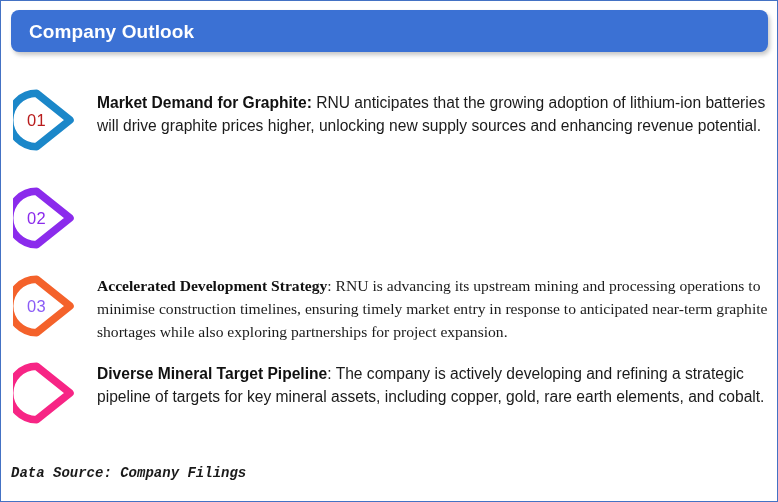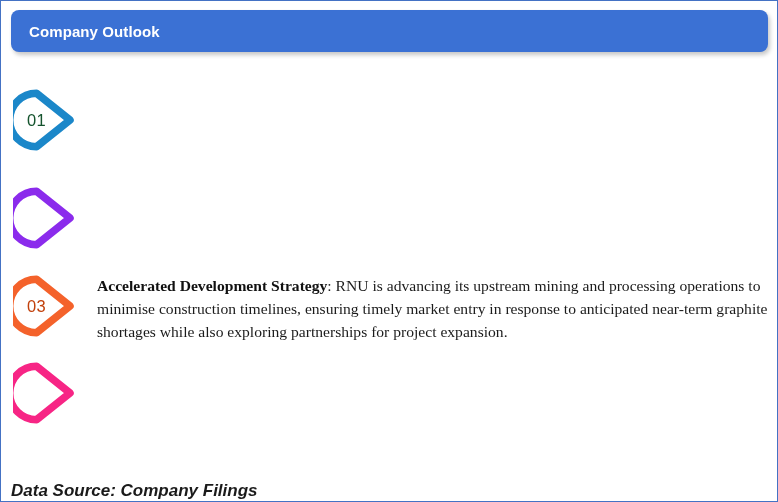--- a/index.html
+++ b/index.html
@@ -27,21 +27,21 @@
     height: 42px;
     background: #3b71d4;
     border-radius: 8px;
     box-shadow: 2px 3px 4px rgba(0,0,0,0.22);
     display: flex;
     align-items: center;
     box-sizing: border-box;
   }
   .header-title {
     color: #ffffff;
-    font-size: 15px;
+    font-size: 19px;
     font-weight: bold;
     letter-spacing: 0.1px;
     padding-left: 18px;
     line-height: 1;
   }
   .items {
     position: absolute;
     left: 0;
     top: 62px;
     width: 778px;
@@ -100,80 +100,88 @@
   .item-4 { margin-top: 18px; }
 
   .item-1 .item-text { padding-top: 3px; }
   .item-2 .item-text { padding-top: 3px; }
   .item-3 .item-text { padding-top: 0px; font-family: Liberation Serif, serif; }
   .item-4 .item-text { padding-top: 1px; }
 
   .footnote {
     position: absolute;
     left: 10px;
-    bottom: 0;
-    font-size: 17px;
+    bottom: 20px;
+    font-size: 14px;
     font-style: italic;
     font-weight: bold;
     color: #1a1a1a;
+    font-family: Liberation Mono, monospace;
   }
 </style>
 </head>
 <body>
 
 <div class="page">
 
   <div class="header-bar">
     <div class="header-title">Company Outlook</div>
   </div>
 
   <div class="items">
 
     <div class="item item-1">
       <div class="badge-wrap">
         <div class="badge">
           <svg viewBox="0 0 62 62">
             <path d="M23.5 4.2 A 23.5 23.5 0 1 0 23.5 57.8 L 57 31 Z" fill="none" stroke="#1b87c9" stroke-width="7.5" stroke-linejoin="round"></path>
           </svg>
-          <div class="badge-num" style="color:#14532d">01</div>
+          <div class="badge-num" style="color:#b91c1c">01</div>
         </div>
+      </div>
+      <div class="item-text">
+        <b>Market Demand for Graphite:</b><span> RNU anticipates that the growing adoption of lithium-ion batteries will drive graphite prices higher, unlocking new supply sources and enhancing revenue potential.</span>
       </div>
     </div>
 
     <div class="item item-2">
       <div class="badge-wrap">
         <div class="badge">
           <svg viewBox="0 0 62 62">
             <path d="M23.5 4.2 A 23.5 23.5 0 1 0 23.5 57.8 L 57 31 Z" fill="none" stroke="#8b2bec" stroke-width="7.5" stroke-linejoin="round"></path>
           </svg>
+          <div class="badge-num" style="color:#8b2bec">02</div>
         </div>
       </div>
     </div>
 
     <div class="item item-3">
       <div class="badge-wrap">
         <div class="badge">
           <svg viewBox="0 0 62 62">
             <path d="M23.5 4.2 A 23.5 23.5 0 1 0 23.5 57.8 L 57 31 Z" fill="none" stroke="#f4622b" stroke-width="7.5" stroke-linejoin="round"></path>
           </svg>
-          <div class="badge-num" style="color:#c2410c">03</div>
+          <div class="badge-num" style="color:#8b5cf6">03</div>
         </div>
       </div>
       <div class="item-text">
         <b>Accelerated Development Strategy</b><span>: RNU is advancing its upstream mining and processing operations to minimise construction timelines, ensuring timely market entry in response to anticipated near-term graphite shortages while also exploring partnerships for project expansion.</span>
       </div>
     </div>
 
     <div class="item item-4">
       <div class="badge-wrap">
         <div class="badge">
           <svg viewBox="0 0 62 62">
             <path d="M23.5 4.2 A 23.5 23.5 0 1 0 23.5 57.8 L 57 31 Z" fill="none" stroke="#f72585" stroke-width="7.5" stroke-linejoin="round"></path>
           </svg>
         </div>
       </div>
+      <div class="item-text">
+        <b>Diverse Mineral Target Pipeline</b><span>: The company is actively developing and refining a strategic pipeline of targets for key mineral assets, including copper, gold, rare earth elements, and cobalt.</span>
+      </div>
     </div>
 
   </div>
 
   <div class="footnote">Data Source: Company Filings</div>
 
 </div>
 
 </body></html>

